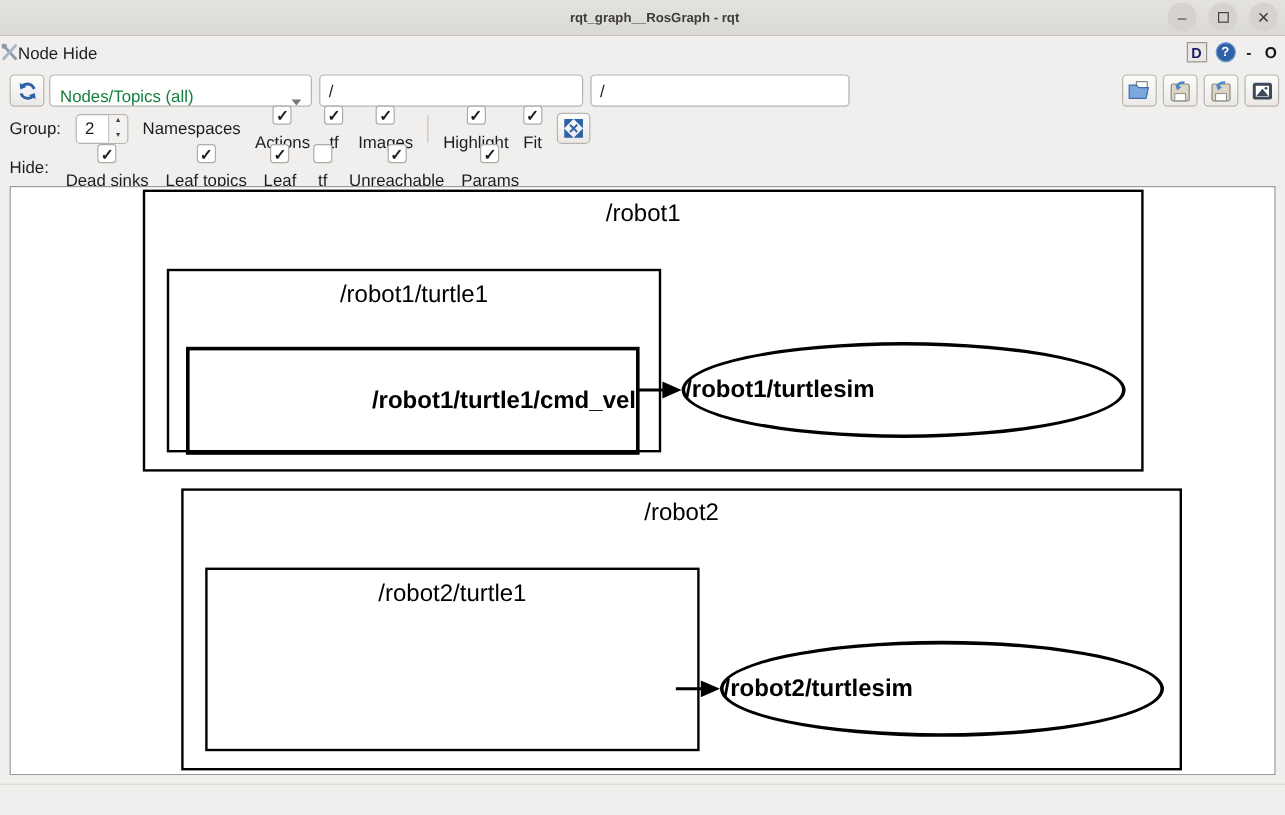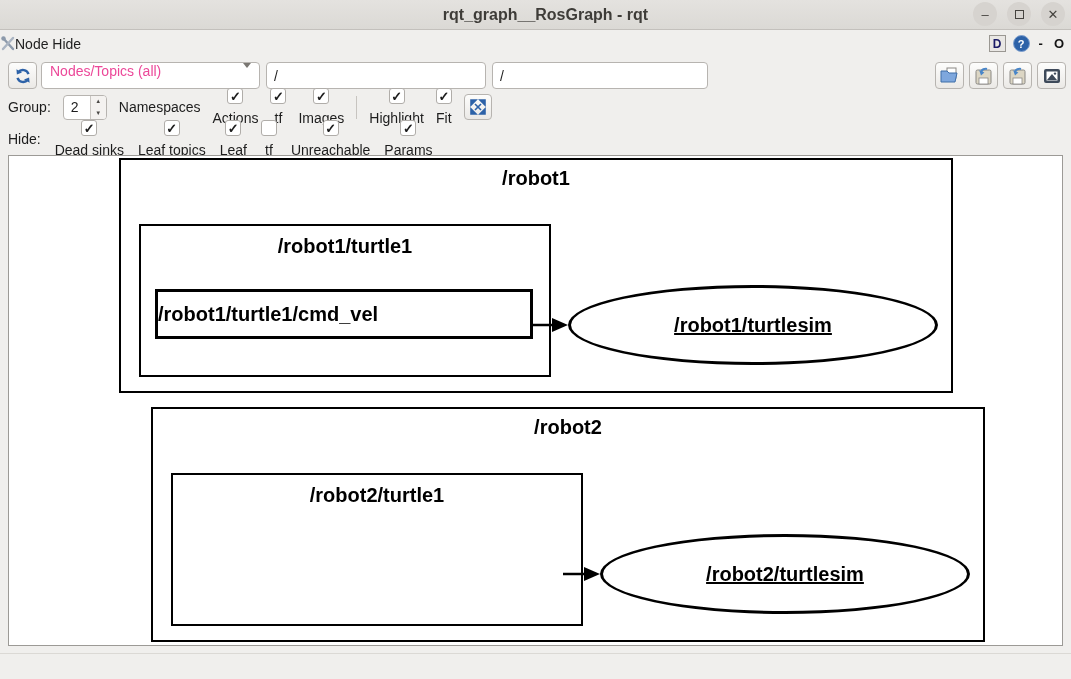--- a/index.html
+++ b/index.html
@@ -3,21 +3,21 @@
 <meta charset="utf-8">
 <style>
   * { margin:0; padding:0; box-sizing:border-box; }
   html,body { width:1071px; height:679px; }
   body { font-family:"Liberation Sans", sans-serif; background:#f0efed; position:relative; overflow:hidden; }
 
   
   .titlebar { position:absolute; left:0; top:0; width:1071px; height:30px;
     background:linear-gradient(#e4e2df,#dbd9d5); border-bottom:1px solid #c3c0bc; }
   .titlebar .title { position:absolute; left:0; right:0; top:0; height:30px; line-height:30px;
-    text-align:center; font-weight:bold; font-size:16px; color:#3e3c38;margin-left:20px; }
+    text-align:center; font-weight:bold; font-size:11px; color:#3e3c38;margin-left:20px; }
   .win-controls { position:absolute; right:6px; top:2px; display:flex; gap:10px; }
   .win-btn { width:24px; height:24px; border-radius:50%; background:#d6d3cf;
     display:flex; align-items:center; justify-content:center;
     font-size:13px; color:#45433f; cursor:default; }
   .max-glyph { width:9px; height:9px; border:1.6px solid #45433f; display:block; }
 
   
   .dock-header { position:absolute; left:0; top:31px; width:1071px; height:28px; }
   .dock-title { position:absolute; left:15px; top:5px; font-size:14px; color:#1f1f1f; }
   .tools-icon { position:absolute; left:1px; top:5px; width:14px; height:16px; }
@@ -28,21 +28,21 @@
     font-size:11px; font-weight:bold; display:flex; align-items:center; justify-content:center;
     border:1.5px solid #7d9fce; }
   .txt-btn { font-size:13px; font-weight:bold; color:#141414; padding:0 2px; }
 
   
   .btn { background:linear-gradient(#fdfdfc,#ebe9e6); border:1px solid #b7b4b0; border-radius:4px;
     display:flex; align-items:center; justify-content:center; }
   .toolbar-btn { position:absolute; top:62px; width:29px; height:27px; }
   .combobox { position:absolute; left:41px; top:62px; width:219px; height:27px;
     background:#fff; border:1px solid #b7b4b0; border-radius:4px;
-    display:flex; align-items:flex-start; padding:0 8px; font-size:14px; color:#ec4899; }
+    display:flex; align-items:flex-end; padding:0 8px; font-size:14px; color:#15803d; }
   .combo-arrow { margin-left:auto; width:0; height:0; border-left:4px solid transparent;
     border-right:4px solid transparent; border-top:5px solid #7a7772; }
   .line-edit { position:absolute; top:62px; height:27px; background:#fff; border:1px solid #b7b4b0;
     border-radius:4px; font-size:14px; color:#1d1d1d; padding:0 7px;
     font-family:"Liberation Sans", sans-serif; }
 
   
   .opts-row { position:absolute; left:8px; display:flex; align-items:center; font-size:14px; color:#1d1d1d; }
   #opts1 { top:92px; height:30px; gap:12px; }
   #opts2 { top:124px; height:30px; gap:14px; }
@@ -58,31 +58,31 @@
   .cb-box.checked::after { content:"✓"; font-size:13px; font-weight:bold; color:#1c1c1c; line-height:1; }
   .vsep { width:1px; height:23px; background:#c7c4c0; }
   .fit-btn { width:28px; height:26px; }
 
   
   .canvas { position:absolute; left:8px; top:155px; width:1055px; height:491px;
     background:#fff; border:1px solid #9c9a96; }
   .cluster { position:absolute; left:110px; width:834px; height:235px; border:2px solid #000; background:#fff; }
   .cluster-1 { top:2px; }
   .cluster-2 { top:251px;margin-left:32px; }
-  .g-label { position:absolute; left:0; width:100%; text-align:center; font-weight:bold;
+  .g-label { position:absolute; left:0; width:100%; text-align:center; font-weight:normal;
     font-size:20px; color:#000; font-family:"Liberation Sans", sans-serif; }
   .cluster > .g-label { top:7px; }
   .subcluster { position:absolute; left:18px; top:64px; width:412px; height:153px; border:2px solid #000; }
   .subcluster > .g-label { top:9px; }
-  .topic-box { position:absolute; left:14px; top:63px; width:378px; height:50px; border:3px solid #000;
-    display:flex; align-items:center; justify-content:flex-start; font-weight:bold; font-size:20px; }
+  .topic-box { position:absolute; left:14px; top:63px; width:378px; height:90px; border:3px solid #000;
+    display:flex; align-items:center; justify-content:flex-end; font-weight:bold; font-size:20px; }
   .edge { position:absolute; left:410px; top:156px; }
   .node-ellipse { position:absolute; left:447px; top:125px; width:370px; height:80px;
-    border:3px solid #000; border-radius:50%; display:flex; align-items:center; justify-content:center;
-    font-weight:bold; font-size:20px; background:#fff;text-decoration:underline; }
+    border:3px solid #000; border-radius:50%; display:flex; align-items:center; justify-content:flex-start;
+    font-weight:bold; font-size:20px; background:#fff; }
 
   .bottombar { position:absolute; left:0; top:646px; width:1071px; height:33px; background:#f0efed; }
   .bottombar .edge-line { position:absolute; top:7px; left:0; width:100%; height:1px; background:#dbd9d5; }
 
   svg { display:block; }
 </style>
 </head>
 <body>
 
 <div class="titlebar">

